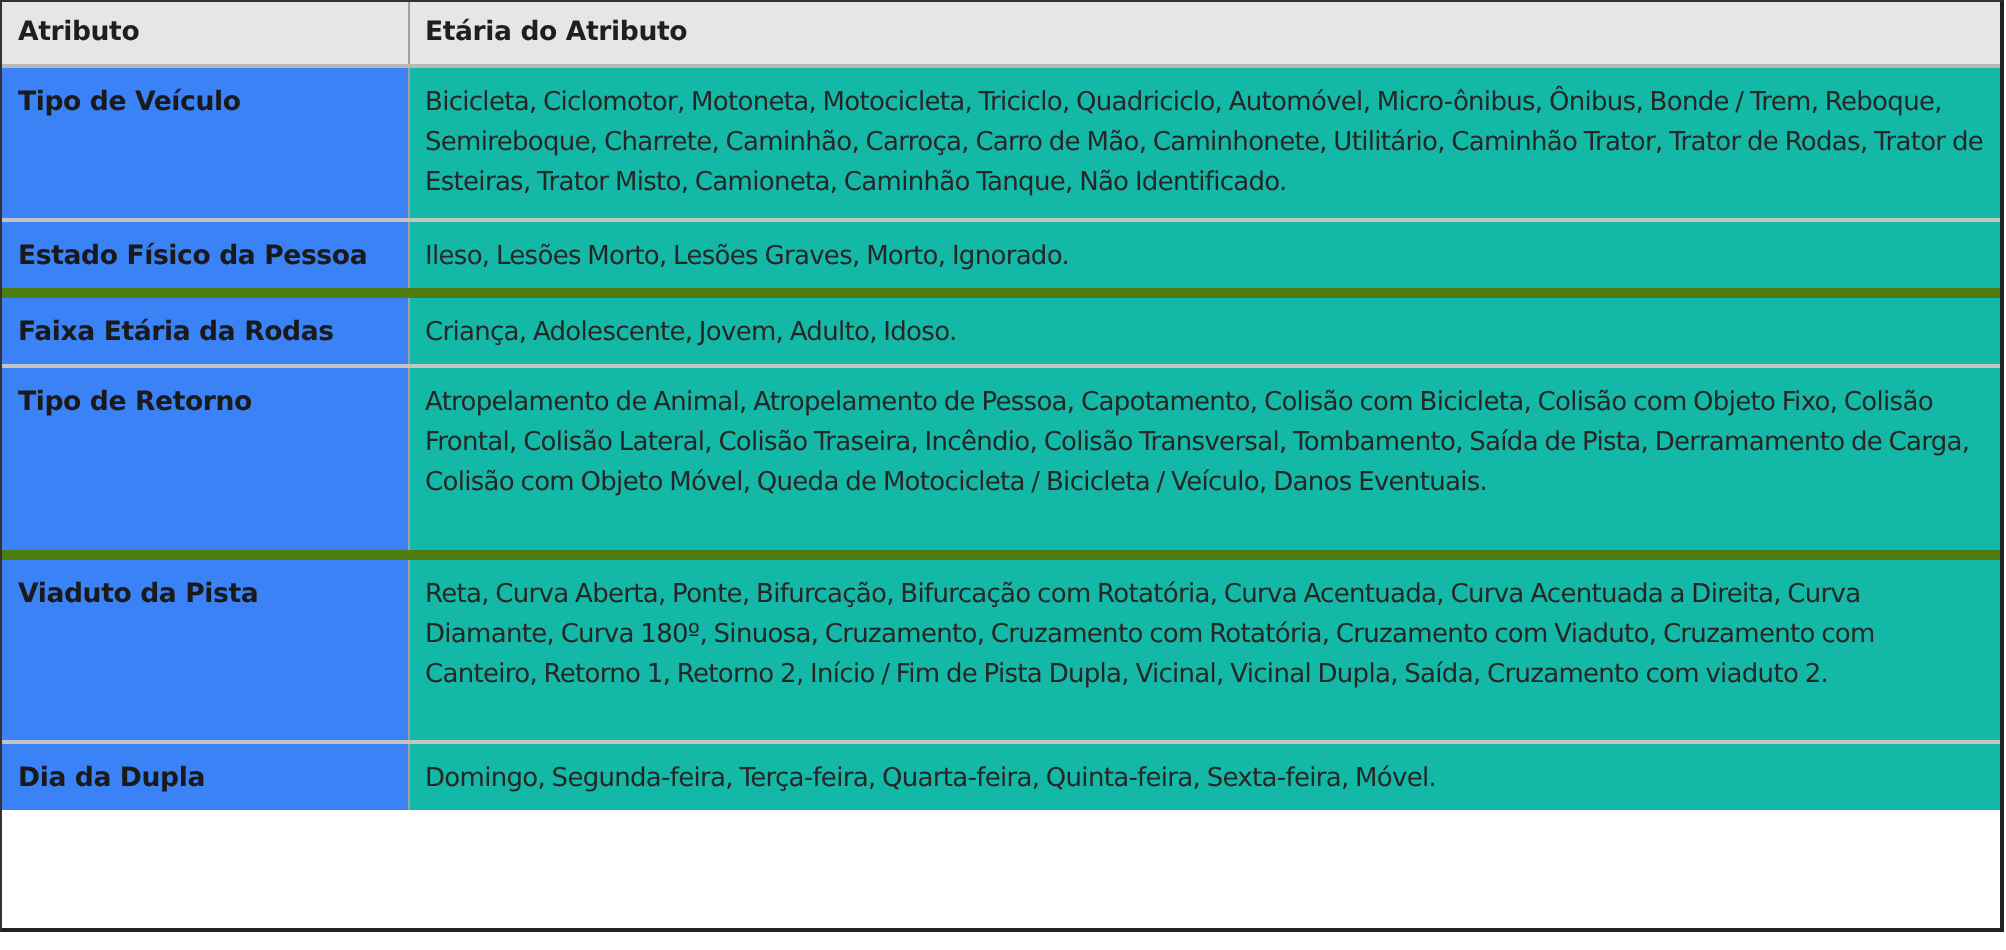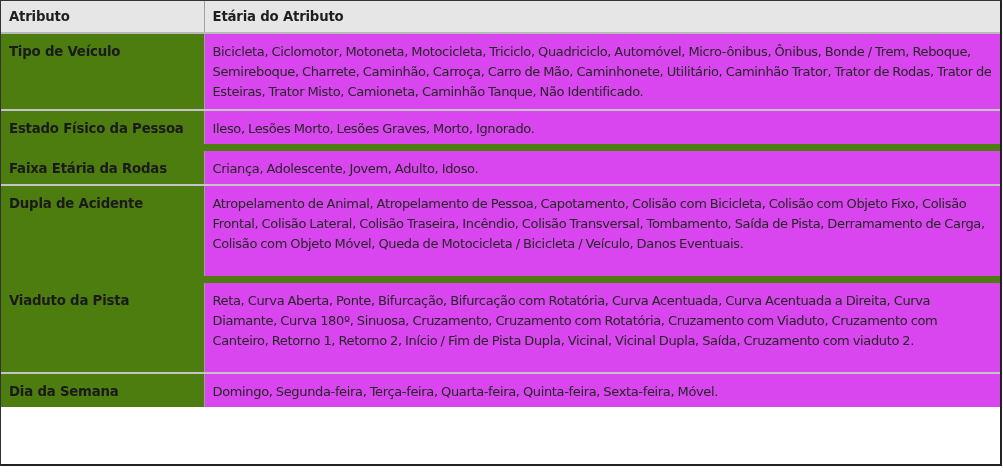--- a/index.html
+++ b/index.html
@@ -44,38 +44,38 @@
       height: 32px;
       padding-top: 6px;
       border-bottom: 2px solid #b8b8b8;
       color: #1f1f1f;
       letter-spacing: -0.2px;
     }
     thead th.c1 {
       border-right: 1px solid #a0a0a0;
     }
     tbody td.attr {
-      background: #4d7c0f;
+      background: #3b82f6;
       font-weight: bold;
       border-right: 1px solid #a0a0a0;
       color: #1a1a1a;
       letter-spacing: -0.2px;
     }
     tbody td.dom {
-      background: #d946ef;
+      background: #14b8a6;
       font-weight: normal;
       color: #262626;
       letter-spacing: -0.35px;
       font-size: 13px;
       word-spacing: -0.5px;
     }
     tbody tr td { padding-top: 8px; padding-bottom: 5px; }
     tr.sep-light td { border-bottom: 2px solid #c4c4c4; }
     tr.sep-dark td { border-bottom: 1px solid #222; }
-    tr.sep-mid td { border-bottom: 7px solid #4d7c0f; }
+    tr.sep-mid td { border-bottom: 5px solid #4d7c0f; }
     tr.last td { border-bottom: none; }
   </style>
 </head>
 <body>
 
 <div class="wrap">
   <table>
     <colgroup>
       <col class="c1">
       <col class="c2">
@@ -93,26 +93,26 @@
       </tr>
       <tr class="sep-mid" style="height:33px">
         <td class="attr">Estado Físico da Pessoa</td>
         <td class="dom">Ileso, Lesões Morto, Lesões Graves, Morto, Ignorado.</td>
       </tr>
       <tr class="sep-light" style="height:34px">
         <td class="attr">Faixa Etária da Rodas</td>
         <td class="dom">Criança, Adolescente, Jovem, Adulto, Idoso.</td>
       </tr>
       <tr class="sep-mid" style="height:94px">
-        <td class="attr">Dupla de Acidente</td>
+        <td class="attr">Tipo de Retorno</td>
         <td class="dom">Atropelamento de Animal, Atropelamento de Pessoa, Capotamento, Colisão com Bicicleta, Colisão com Objeto Fixo, Colisão Frontal, Colisão Lateral, Colisão Traseira, Incêndio, Colisão Transversal, Tombamento, Saída de Pista, Derramamento de Carga, Colisão com Objeto Móvel, Queda de Motocicleta / Bicicleta / Veículo, Danos Eventuais.</td>
       </tr>
       <tr class="sep-light" style="height:94px">
         <td class="attr">Viaduto da Pista</td>
         <td class="dom">Reta, Curva Aberta, Ponte, Bifurcação, Bifurcação com Rotatória, Curva Acentuada, Curva Acentuada a Direita, Curva Diamante, Curva 180º, Sinuosa, Cruzamento, Cruzamento com Rotatória, Cruzamento com Viaduto, Cruzamento com Canteiro, Retorno 1, Retorno 2, Início / Fim de Pista Dupla, Vicinal, Vicinal Dupla, Saída, Cruzamento com viaduto 2.</td>
       </tr>
       <tr class="last" style="height:30px">
-        <td class="attr">Dia da Semana</td>
+        <td class="attr">Dia da Dupla</td>
         <td class="dom">Domingo, Segunda-feira, Terça-feira, Quarta-feira, Quinta-feira, Sexta-feira, Móvel.</td>
       </tr>
     </tbody>
   </table>
 </div>
 
 </body></html>

